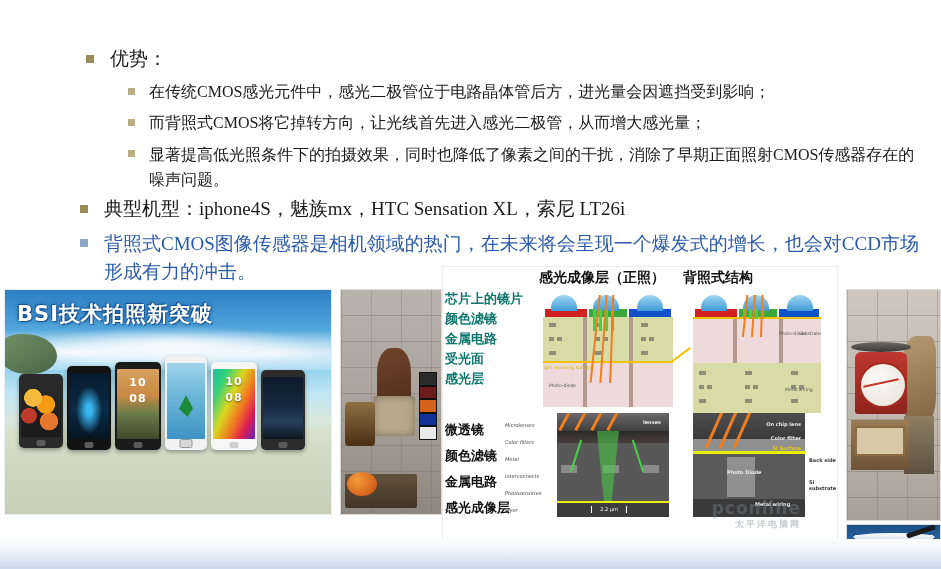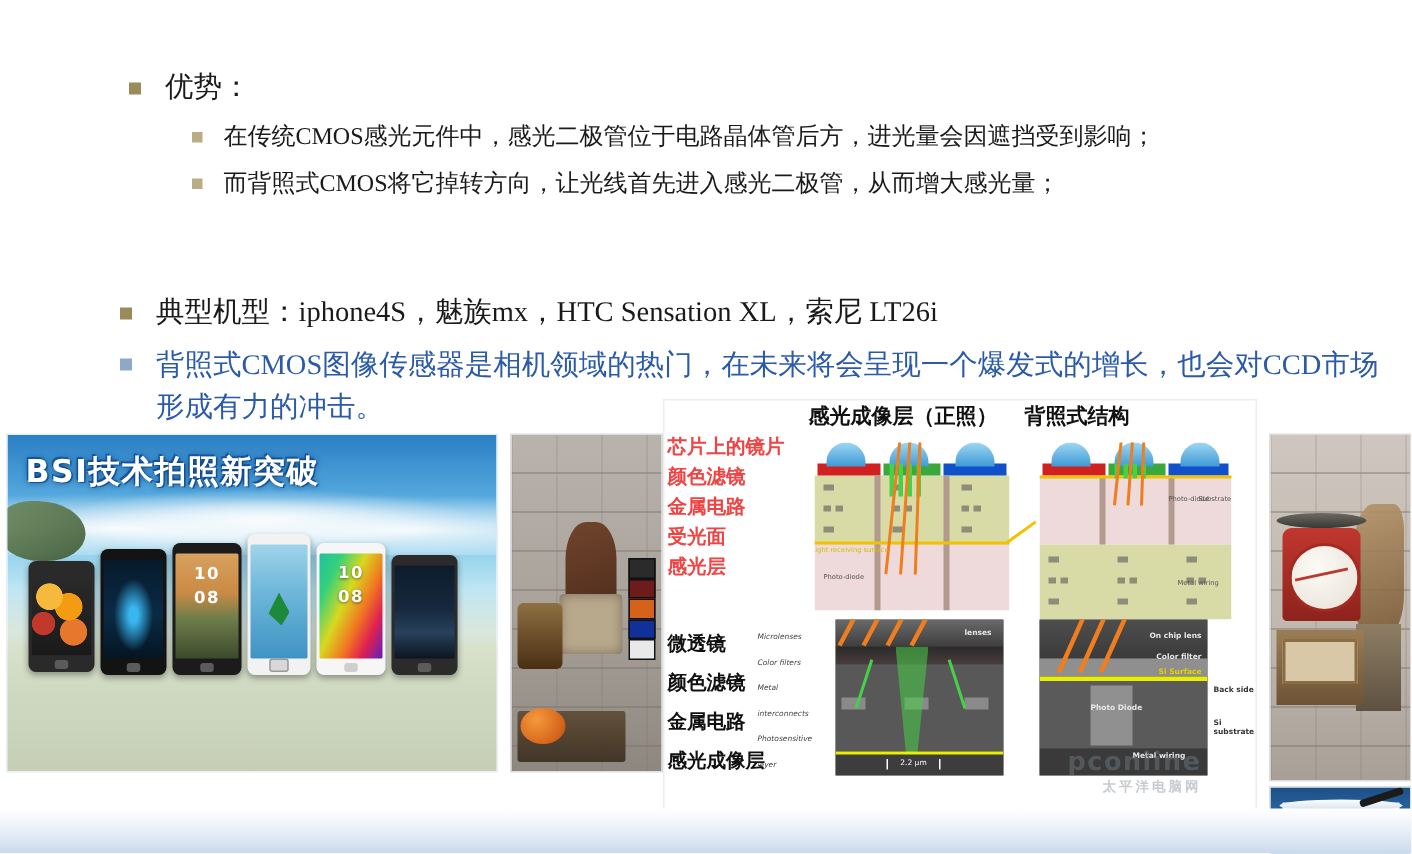--- a/index.html
+++ b/index.html
@@ -127,21 +127,21 @@
     position:absolute;left:442px;top:-22px;width:396px;height:280px;
     background:#ffffff;border:1px solid #ededed;box-sizing:border-box;overflow:hidden;
   }
   .dg-title{
     position:absolute;top:2px;left:96px;width:296px;display:flex;gap:18px;
     font-family:"DejaVu Sans","Liberation Sans",sans-serif;font-weight:bold;font-size:14px;color:#111;
     white-space:nowrap;
   }
   .dg-labels-top{
     position:absolute;left:2px;top:22px;width:94px;
-    font-family:"DejaVu Sans","Liberation Sans",sans-serif;font-weight:bold;font-size:13px;color:#ef4444;
+    font-family:"DejaVu Sans","Liberation Sans",sans-serif;font-weight:bold;font-size:13px;color:#0f766e;
     line-height:20px;text-align:left;
   }
   .dg-labels-top div{white-space:nowrap;}
   .dg-labels-bot{
     position:absolute;left:2px;top:150px;width:110px;
     font-family:"DejaVu Sans","Liberation Sans",sans-serif;font-weight:bold;font-size:13px;color:#111;
     line-height:26px;
   }
   .dg-labels-bot div{white-space:nowrap;}
 
@@ -221,20 +221,24 @@
     <div class="l3 l3-a">
       <span class="sq" style="background:#b9ad84;"></span>
       <span class="txt">在传统CMOS感光元件中，感光二极管位于电路晶体管后方，进光量会因遮挡受到影响；</span>
     </div>
 
     <div class="l3 l3-b">
       <span class="sq" style="background:#b9ad84;"></span>
       <span class="txt">而背照式CMOS将它掉转方向，让光线首先进入感光二极管，从而增大感光量；</span>
     </div>
 
+    <div class="l3 l3-c">
+      <span class="sq" style="background:#b9ad84;"></span>
+      <span class="txt">显著提高低光照条件下的拍摄效果，同时也降低了像素之间的干扰，消除了早期正面照射CMOS传感器存在的噪声问题。</span>
+    </div>
 
     <div class="l2 l2-b">
       <span class="sq" style="background:#9a8b5a;"></span>
       <span class="txt">典型机型：iphone4S，魅族mx，HTC Sensation XL，索尼 LT26i</span>
     </div>
 
     <div class="l2 l2-c">
       <span class="sq" style="background:#8fa8c8;"></span>
       <span class="txt">背照式CMOS图像传感器是相机领域的热门，在未来将会呈现一个爆发式的增长，也会对CCD市场形成有力的冲击。</span>
     </div>

